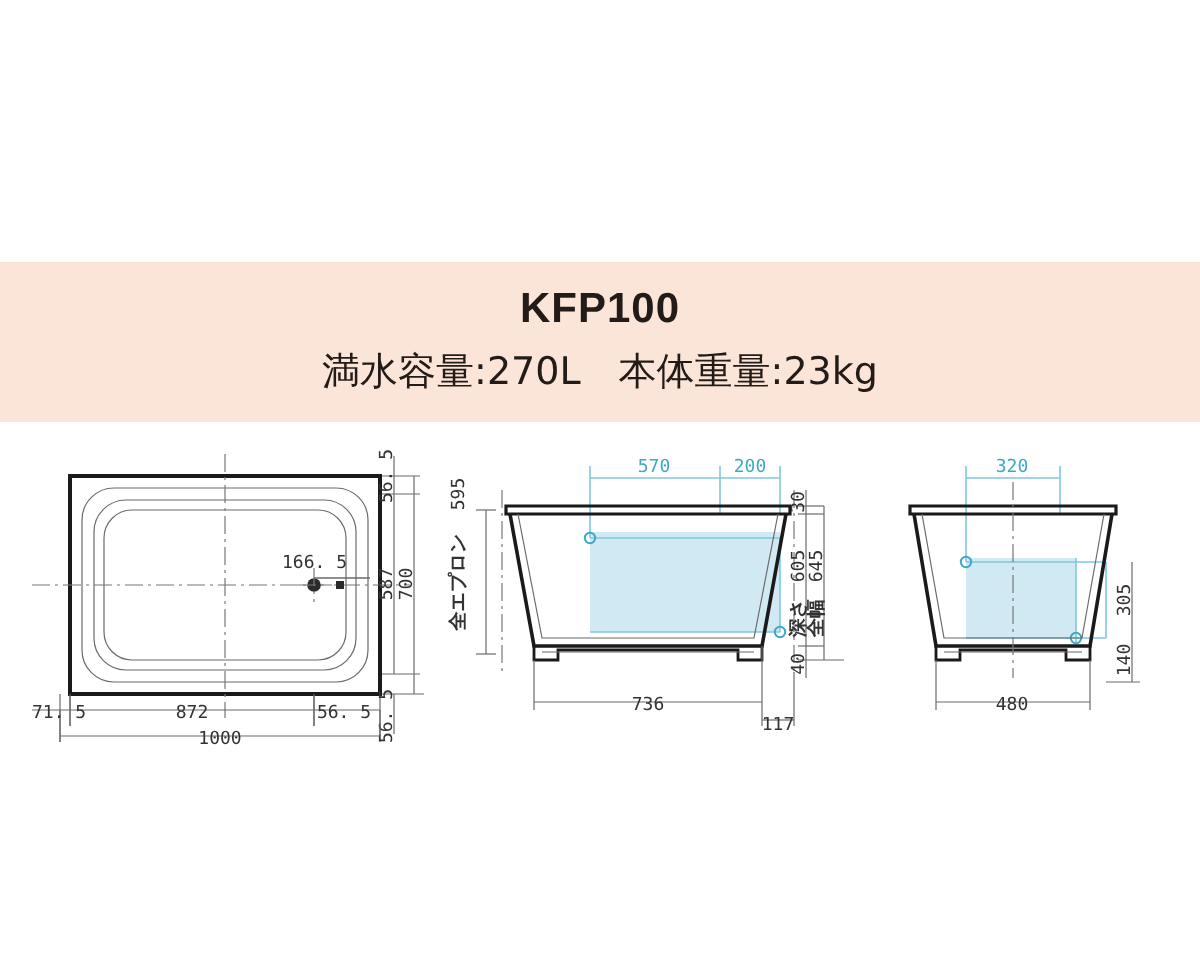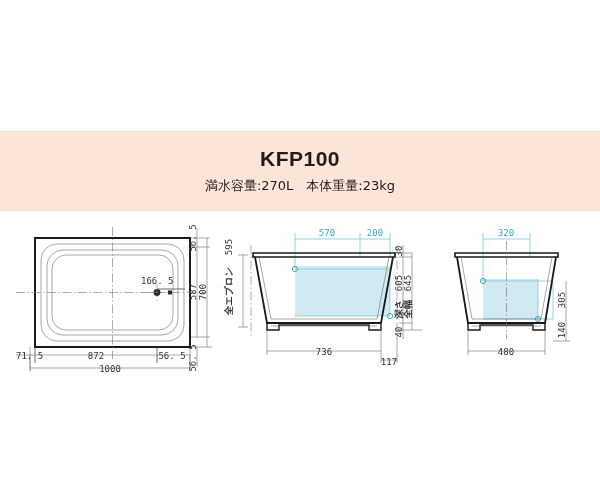--- a/index.html
+++ b/index.html
@@ -28,21 +28,21 @@
   }
   #model-title {
     font-size: 21px;
     font-weight: bold;
     color: #221b18;
     letter-spacing: 0.5px;
     line-height: 1.1;
   }
   #spec-line {
     margin-top: 7px;
-    font-size: 13px;
+    font-size: 19px;
     color: #221b18;
     font-family: "DejaVu Sans", sans-serif;
     letter-spacing: 0px;
     white-space: pre;
   }
 
   
   #drawing {
     position: absolute;
     left: 0; top: 211px;

